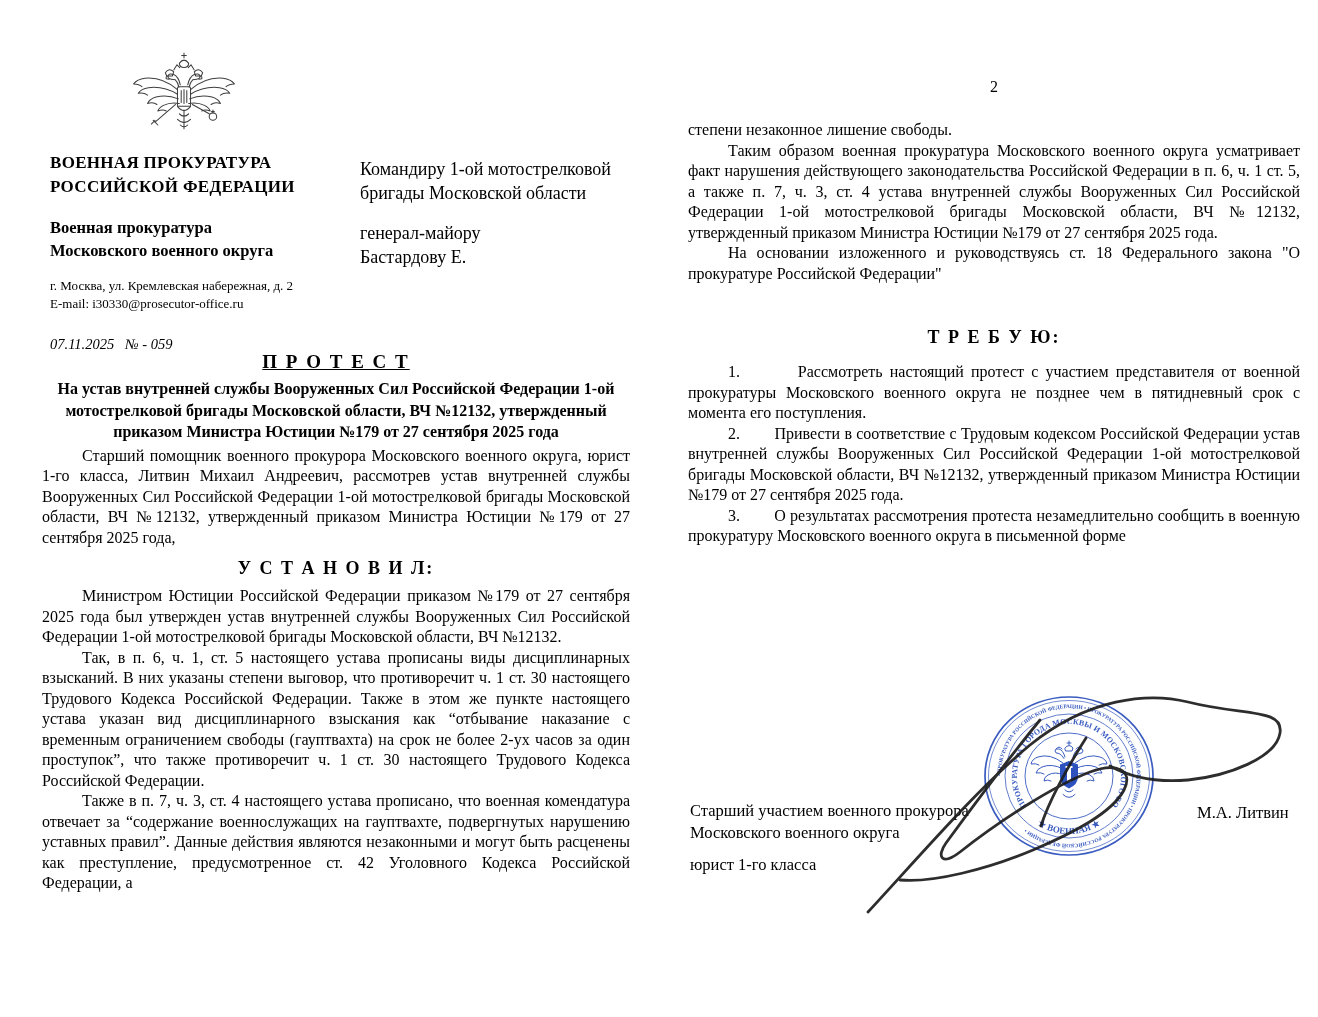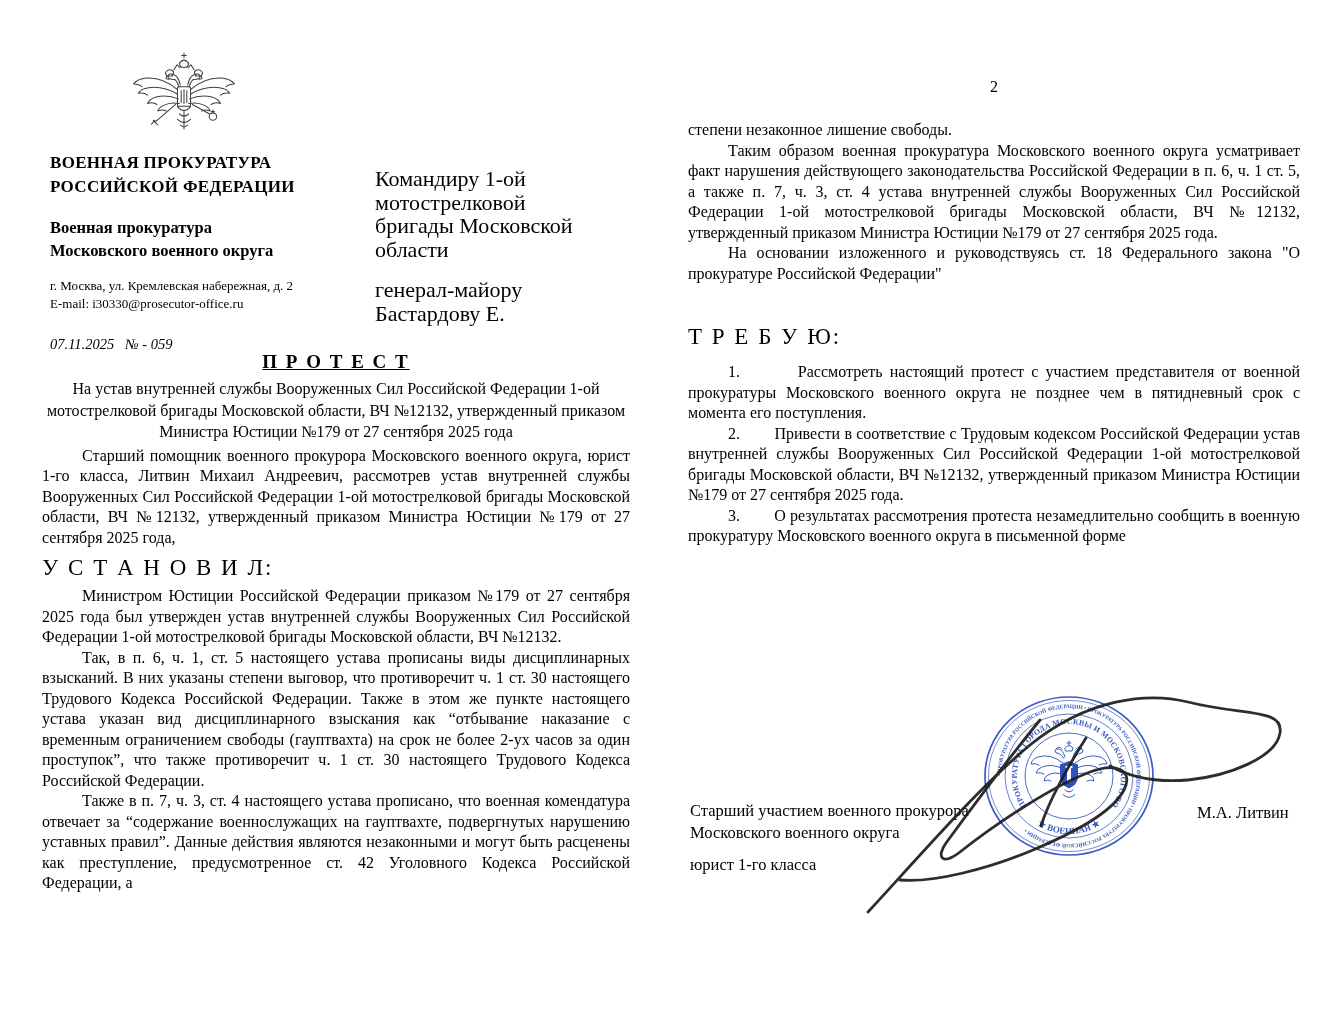--- a/index.html
+++ b/index.html
@@ -13,29 +13,29 @@
   #page2{left:688px;width:612px;}
 
   
   .lh-block{position:absolute;left:8px;top:50px;width:268px;text-align:left;font-family:Liberation Serif, serif;}
   .lh-emblem{width:112px;height:94px;margin:0 auto;display:block;}
   .lh-org{font-weight:bold;font-size:17px;line-height:24px;margin-top:7px;letter-spacing:.3px;}
   .lh-suborg{font-weight:bold;font-size:16.5px;line-height:23px;margin-top:17px;}
   .lh-addr{font-size:13px;line-height:17.5px;margin-top:15px;}
   .lh-date{font-style:italic;font-size:14.5px;margin-top:24px;}
 
-  .addressee{position:absolute;left:333px;top:158px;width:268px;font-size:22px;line-height:23.5px;margin-top:9px;}
+  .addressee{position:absolute;left:318px;top:158px;width:268px;font-size:18px;line-height:23.5px;}
   .addr-gap{height:17px;}
 
   .doc-body1{position:absolute;left:0;top:350px;width:588px;}
   .doc-body2{position:absolute;left:0;top:120px;width:612px;}
 
   .h-title{text-align:center;font-weight:bold;font-size:19px;letter-spacing:2px;line-height:24px;text-decoration:underline;}
-  .h-sub{text-align:center;font-weight:normal;font-size:16px;line-height:21.5px;margin-top:4px;}
-  .h-mid{font-weight:normal;font-size:23px;letter-spacing:2px;line-height:22px;margin:9px 0 7px;}
+  .h-sub{text-align:center;font-weight:bold;font-size:16px;line-height:21.5px;margin-top:4px;}
+  .h-mid{text-align:center;font-weight:bold;font-size:18px;letter-spacing:2px;line-height:22px;margin:9px 0 7px;}
   p.para{margin:0;text-align:justify;text-indent:40px;font-size:16px;line-height:20.5px;}
   p.intro{margin-top:3px;}
   p.noindent{text-indent:0;}
   .h-treb{margin-top:42px;margin-bottom:14px;}
 
   .page-num{position:absolute;top:78px;left:0;width:100%;text-align:center;font-size:16px;}
 
   .sig-block{position:absolute;left:2px;top:800px;font-size:16.5px;line-height:21.5px;z-index:1;}
   .sig-rank{margin-top:11px;font-family:Liberation Serif, serif;}
   .sig-name{position:absolute;left:509px;top:803px;font-size:16.5px;z-index:1;}

